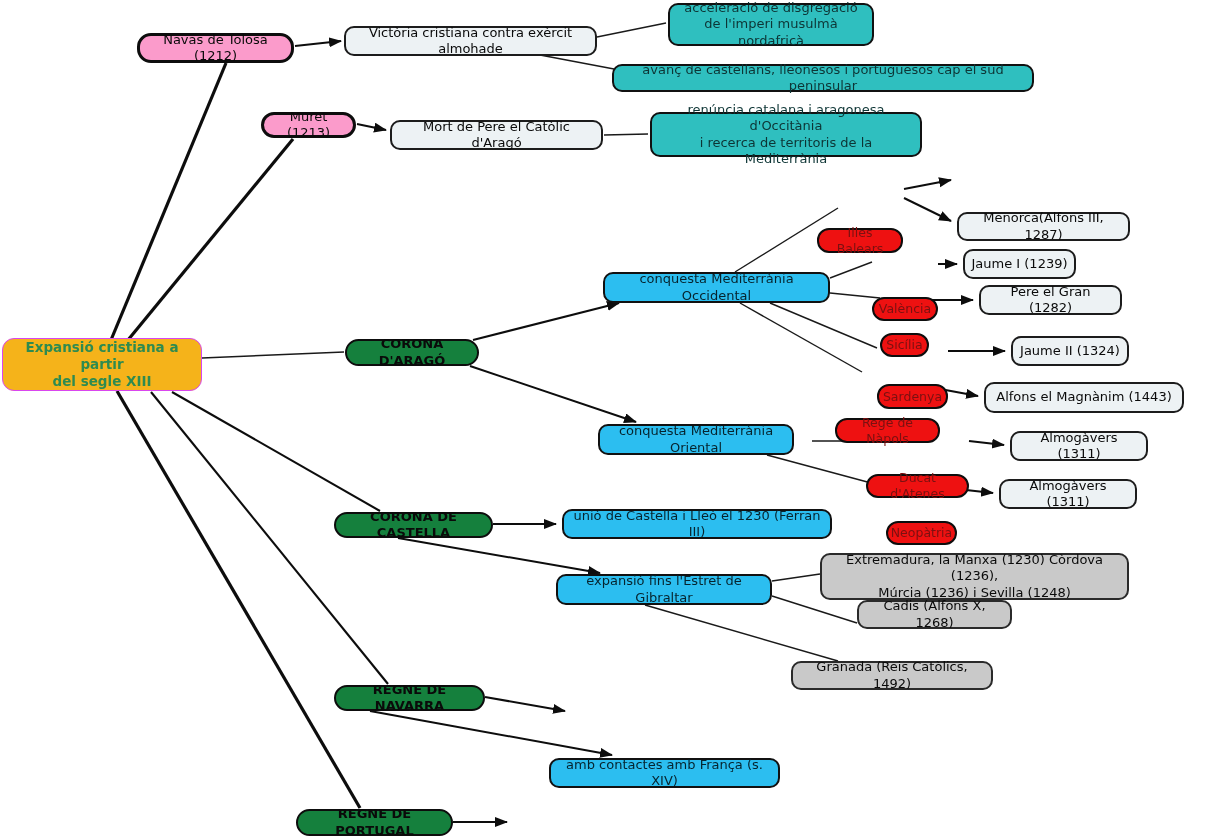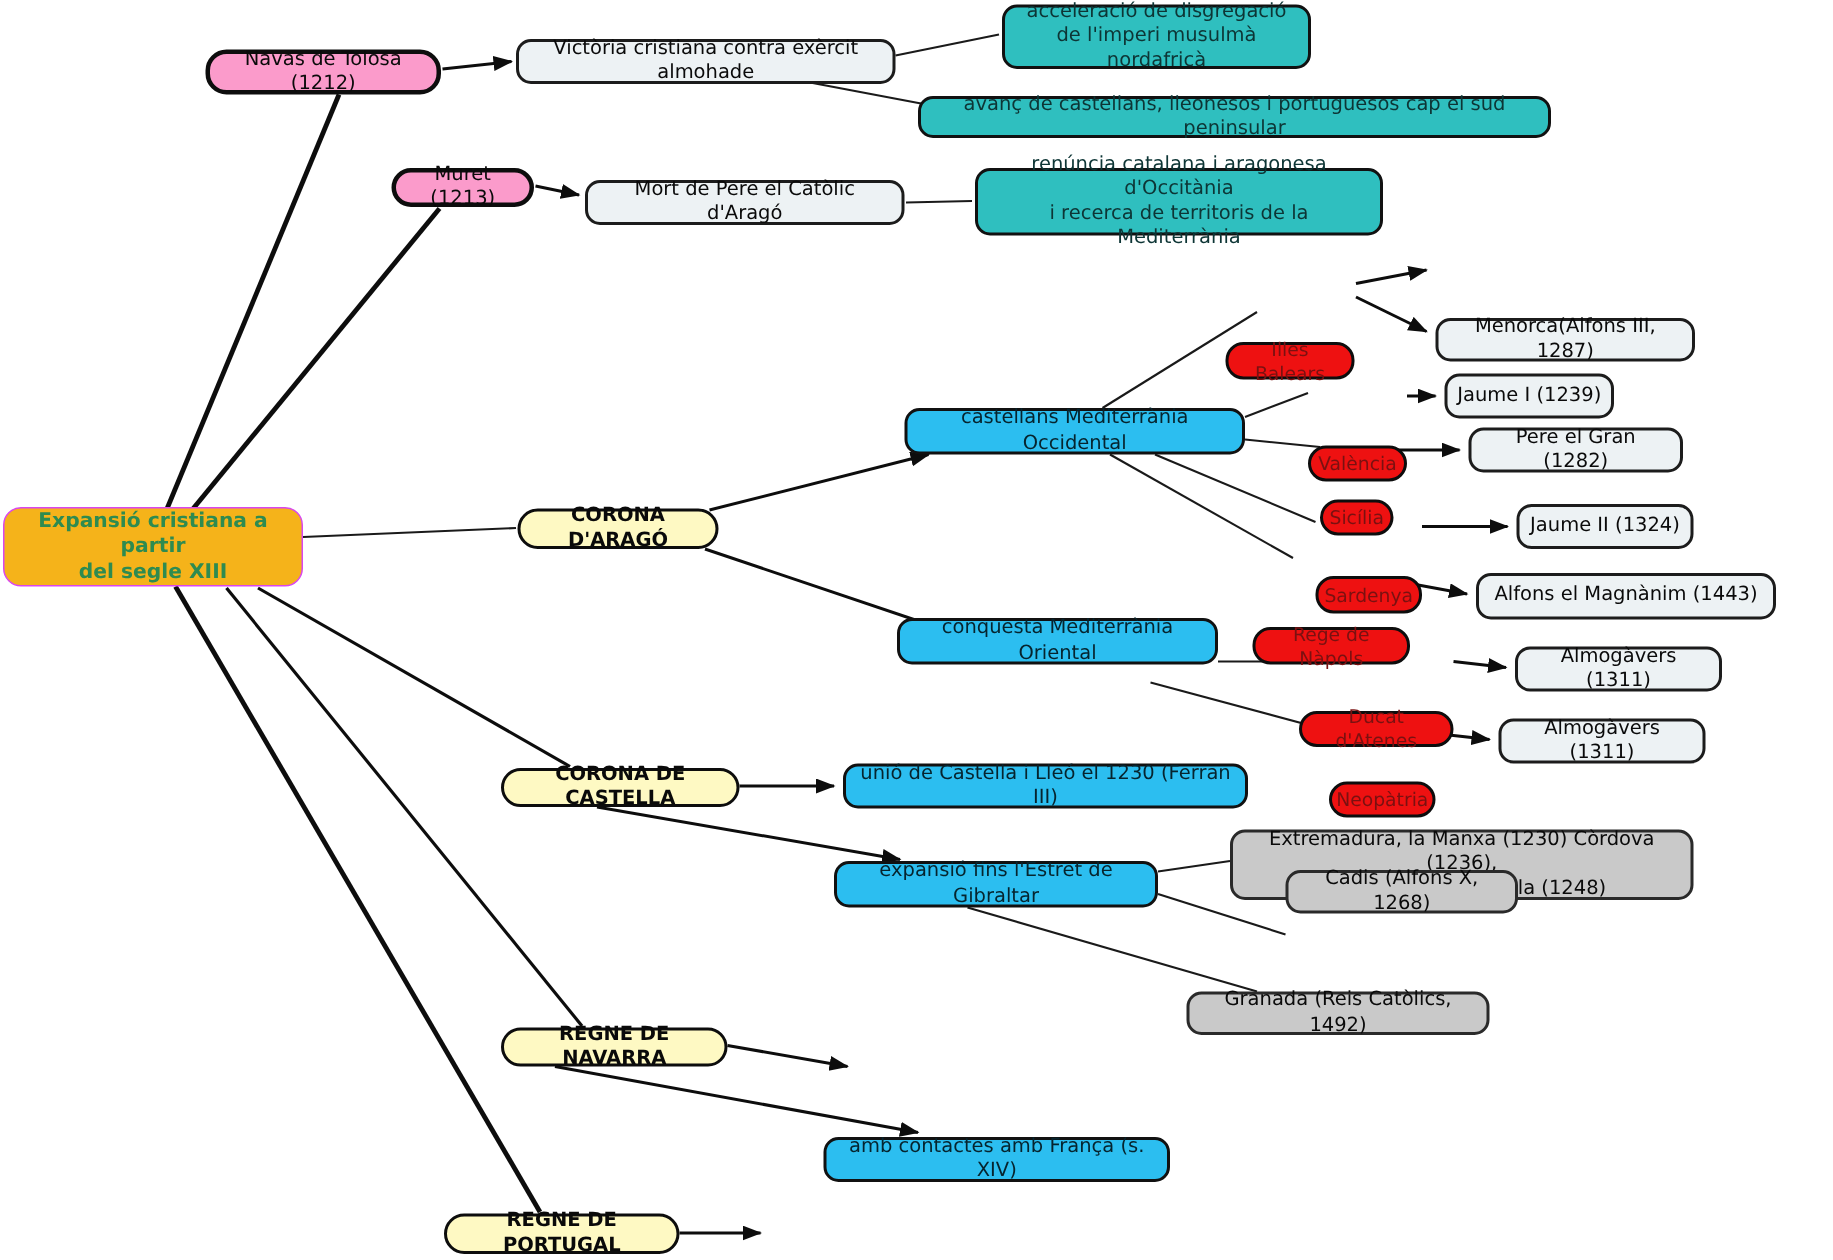--- a/index.html
+++ b/index.html
@@ -15,21 +15,21 @@
     font-size:13px;line-height:1.25;color:#0a0a0a;
     padding:1px 6px;z-index:2;
   }
   .root{
     background:#F5B31A;color:#2E8B50;border:1px solid #d946ef;border-radius:12px;
     font-weight:bold;font-size:13.5px;
   }
   .battle{background:#FB9BCB;border:3px solid #0d0d0d;border-radius:14px;}
   .plain{background:#EDF2F4;border:2px solid #1c1c1c;border-radius:10px;}
   .effect{background:#2FBFBF;border:2px solid #111;border-radius:10px;color:#0d3535;}
-  .kingdom{background:#fef9c3;border:2.5px solid #0d0d0d;border-radius:14px;font-weight:bold;}
+  .kingdom{background:#15803d;border:2.5px solid #0d0d0d;border-radius:14px;font-weight:bold;}
   .action{background:#2CBEF0;border:2px solid #111;border-radius:10px;color:#06242e;}
   .territory{background:#EE1111;border:2px solid #0d0d0d;border-radius:12px;color:#7a1111;font-size:12.5px;margin-top:45px;}
   .result{background:#C9C9C9;border:2px solid #2a2a2a;border-radius:10px;}
   line.thin{stroke:#1a1a1a;stroke-width:1.4;}
   line.med{stroke:#0d0d0d;stroke-width:2.1;}
   line.thick{stroke:#0d0d0d;stroke-width:3.2;}
   line.arrow{stroke:#0d0d0d;stroke-width:2;marker-end:url(#ah);}
 </style>
 </head>
 <body>
@@ -88,22 +88,22 @@
 
   <div class="node effect" style="left:668px;top:3px;width:206px;height:43px">acceleració de disgregació
 de l'imperi musulmà nordafricà</div>
   <div class="node plain" style="left:344px;top:26px;width:253px;height:30px">Victòria cristiana contra exèrcit almohade</div>
   <div class="node effect" style="left:612px;top:64px;width:422px;height:28px">avanç de castellans, lleonesos i portuguesos  cap el sud peninsular</div>
   <div class="node plain" style="left:390px;top:120px;width:213px;height:30px">Mort de Pere el Catòlic d'Aragó</div>
   <div class="node effect" style="left:650px;top:112px;width:272px;height:45px">renúncia catalana i aragonesa d'Occitània
 i recerca de territoris de la Mediterrània</div>
 
   <div class="node kingdom" style="left:345px;top:339px;width:134px;height:27px">CORONA D'ARAGÓ</div>
-  <div class="node action" style="left:603px;top:272px;width:227px;height:31px">castellans Mediterrània Occidental</div>
-  <div class="node action" style="left:598px;top:412px;width:214px;height:31px">conquesta Mediterrània Oriental</div>
+  <div class="node action" style="left:603px;top:272px;width:227px;height:31px">conquesta Mediterrània Occidental</div>
+  <div class="node action" style="left:598px;top:424px;width:196px;height:31px">conquesta Mediterrània Oriental</div>
 
   <div class="node territory" style="left:817px;top:183px;width:86px;height:25px">Illes Balears</div>
   <div class="node plain" style="left:957px;top:212px;width:173px;height:29px">Menorca(Alfons III, 1287)</div>
   <div class="node territory" style="left:872px;top:252px;width:66px;height:24px">València</div>
   <div class="node plain" style="left:963px;top:249px;width:113px;height:30px">Jaume I (1239)</div>
   <div class="node territory" style="left:880px;top:288px;width:49px;height:24px">Sicília</div>
   <div class="node plain" style="left:979px;top:285px;width:143px;height:30px">Pere el Gran (1282)</div>
   <div class="node territory" style="left:877px;top:339px;width:71px;height:25px">Sardenya</div>
   <div class="node plain" style="left:1011px;top:336px;width:118px;height:30px">Jaume II (1324)</div>
   <div class="node territory" style="left:835px;top:373px;width:105px;height:25px">Rege de Nàpols</div>
@@ -111,21 +111,21 @@
   <div class="node territory" style="left:866px;top:429px;width:103px;height:24px">Ducat d'Atenes</div>
   <div class="node plain" style="left:1010px;top:431px;width:138px;height:30px">Almogàvers (1311)</div>
   <div class="node territory" style="left:886px;top:476px;width:71px;height:24px">Neopàtria</div>
   <div class="node plain" style="left:999px;top:479px;width:138px;height:30px">Almogàvers (1311)</div>
 
   <div class="node kingdom" style="left:334px;top:512px;width:159px;height:26px">CORONA DE CASTELLA</div>
   <div class="node action" style="left:562px;top:509px;width:270px;height:30px">unió de Castella i Lleó el 1230 (Ferran III)</div>
   <div class="node action" style="left:556px;top:574px;width:216px;height:31px">expansió fins l'Estret de Gibraltar</div>
   <div class="node result" style="left:820px;top:553px;width:309px;height:47px">Extremadura, la Manxa (1230) Còrdova (1236),
 Múrcia (1236) i Sevilla (1248)</div>
-  <div class="node result" style="left:857px;top:580px;width:155px;height:29px">Cadis (Alfons X, 1268)</div>
+  <div class="node result" style="left:857px;top:600px;width:155px;height:29px">Cadis (Alfons X, 1268)</div>
   <div class="node result" style="left:791px;top:661px;width:202px;height:29px">Granada (Reis Catòlics, 1492)</div>
 
   <div class="node kingdom" style="left:334px;top:685px;width:151px;height:26px">REGNE DE NAVARRA</div>
   <div class="node action" style="left:549px;top:758px;width:231px;height:30px">amb contactes amb França (s. XIV)</div>
 
   <div class="node kingdom" style="left:296px;top:809px;width:157px;height:27px">REGNE DE PORTUGAL</div>
 
 </div>
 
 </body></html>

